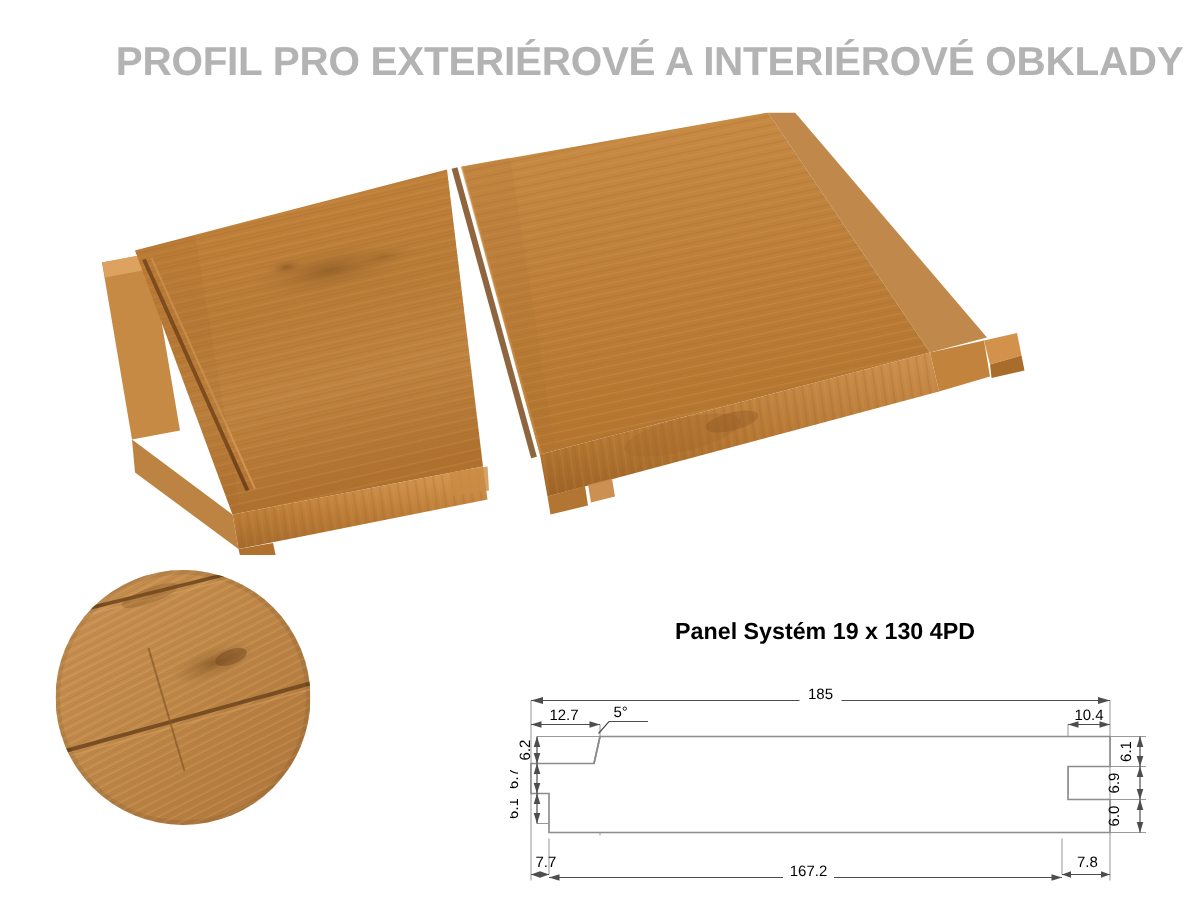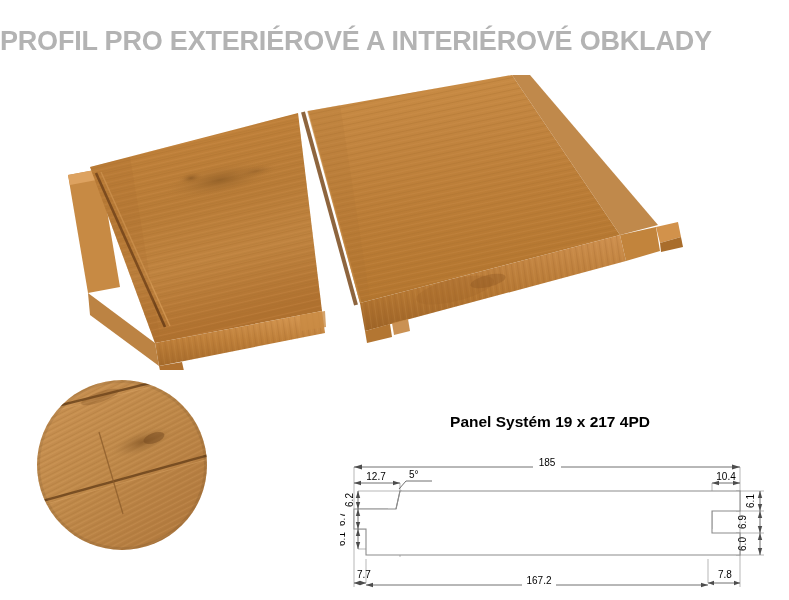--- a/index.html
+++ b/index.html
@@ -15,21 +15,21 @@
     overflow: hidden;
     font-family: "Liberation Sans", sans-serif;
   }
 
   
   #page-title {
     position: absolute;
     left: 0;
     top: 26px;
     width: 789px;
-    text-align: left;
+    text-align: right;
     font-family: "Liberation Sans", sans-serif;
     font-weight: bold;
     font-size: 27px;
     letter-spacing: -0.2px;
     color: #b3b3b3;
     white-space: nowrap;
   }
 
   
   #hero-photo {
@@ -240,21 +240,21 @@
       <ellipse cx="105" cy="62" rx="34" ry="12" fill="url(#swKnot)" transform="rotate(-20 105 62)"></ellipse>
       <ellipse cx="117" cy="58" rx="11" ry="5" fill="#6f441c" opacity="0.45" transform="rotate(-20 117 58)"></ellipse>
       <ellipse cx="63" cy="17" rx="20" ry="5" fill="#7a4c1f" opacity="0.30" transform="rotate(-20 63 17)"></ellipse>
 
       <circle cx="85" cy="85" r="85" fill="none" stroke="#000000" stroke-opacity="0.07" stroke-width="6"></circle>
     </svg>
   </div>
 
   <div id="tech-drawing">
 
-    <div id="drawing-title">Panel Systém 19 x 217 4PD</div>
+    <div id="drawing-title">Panel Systém 19 x 130 4PD</div>
 
     <svg id="drawing-svg" width="449" height="160" viewBox="0 0 449 160" xmlns="http://www.w3.org/2000/svg">
 
       <g>
         <line class="extline" x1="14" y1="30" x2="14" y2="150"></line>
         <line class="extline" x1="60" y1="46" x2="60" y2="120"></line>
         <line class="extline" x1="400" y1="30" x2="400" y2="150"></line>
         <line class="extline" x1="372" y1="46" x2="372" y2="92"></line>
         <line class="extline" x1="26" y1="146" x2="26" y2="122"></line>
         <line class="extline" x1="368" y1="146" x2="368" y2="122"></line>

